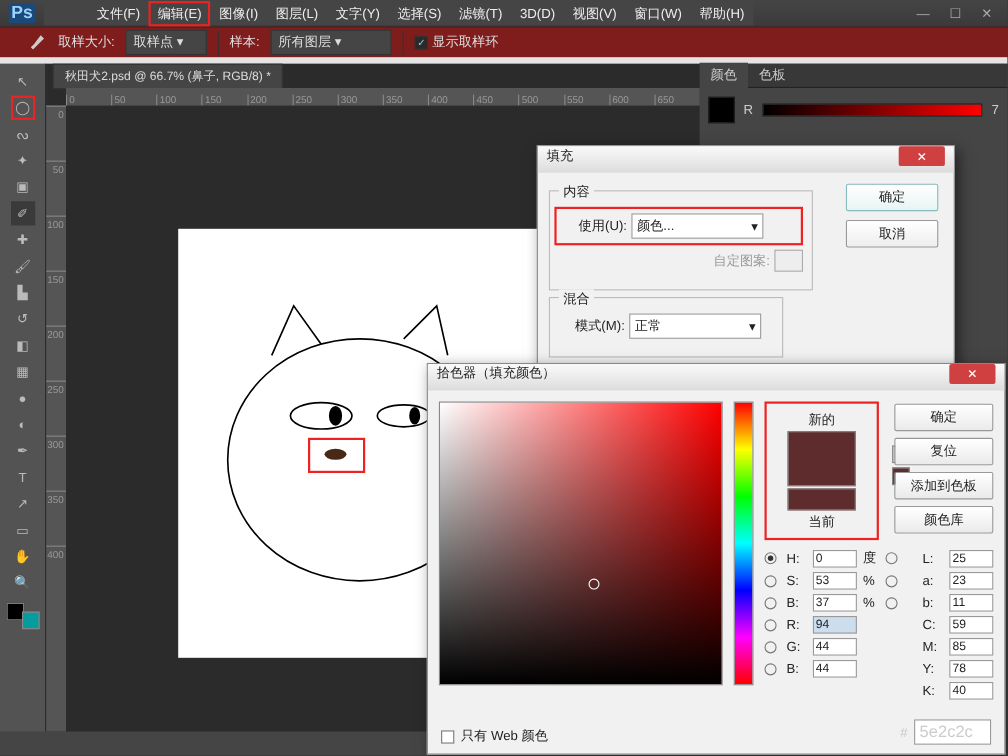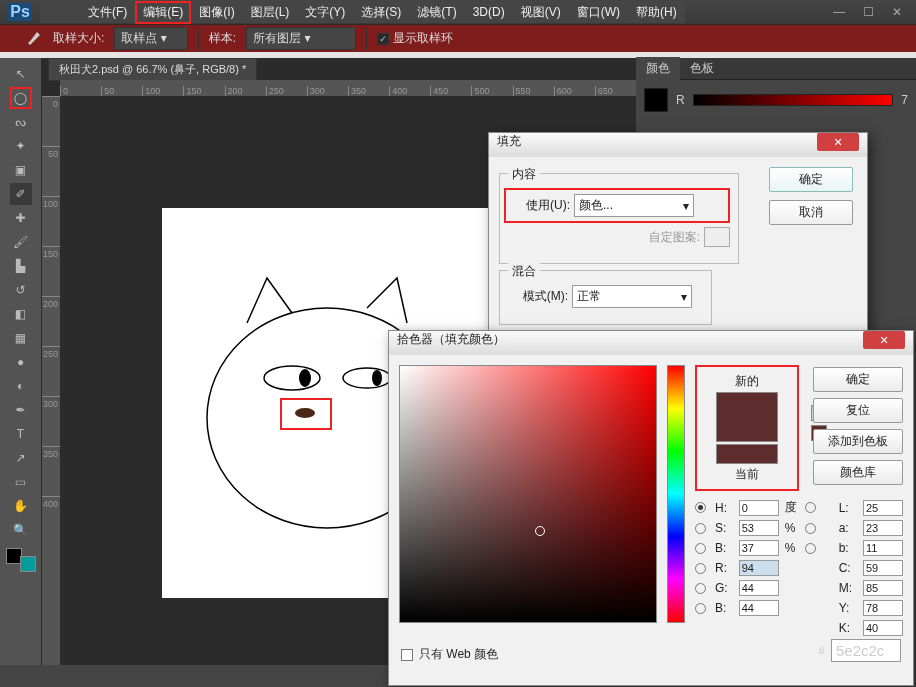--- a/index.html
+++ b/index.html
@@ -87,21 +87,21 @@
 .color-inputs { display:grid; grid-template-columns: 14px auto 40px 14px 28px auto 40px; gap:4px 6px; align-items:center; margin-top:8px; font-size:12px;}
 .radio { width:11px; height:11px; border:1px solid #777; border-radius:50%; display:inline-block; }
 .radio.on::after { content:""; display:block; width:5px; height:5px; background:#333; border-radius:50%; margin:2px; }
 .num-input { border:1px solid #999; background:#fff; width:40px; padding:1px 2px; text-align:left; font-size:11px; }
 .num-input.sel { background:#cde; }
 .hex-row { display:flex; align-items:center; gap:6px; margin-top:6px; }
 .hex-input { border:1px solid #999; background:#fff; width:70px; padding:2px 4px; font-size:15px; }
 .web-row { display:flex; align-items:center; gap:6px; margin-top:14px; font-size:12px; color:#222; }
 .cb2 { width:12px; height:12px; border:1px solid #777; background:#fff; }
 .small-sw { width:16px; height:16px; border:1px solid #888; display:inline-block; }
-.picker-bottom { position:absolute; bottom:22px; left:12px; right:12px; display:flex; align-items:center; justify-content:space-between; }
+.picker-bottom { position:absolute; bottom:7px; left:12px; right:12px; display:flex; align-items:center; justify-content:space-between; }
 </style>
 </head>
 <body>
 
 <div class="titlebar">
   <div class="ps-logo">Ps</div>
   <div class="menubar">
     <span class="menuitem">文件(F)</span>
     <span class="menuitem red-box">编辑(E)</span>
     <span class="menuitem">图像(I)</span>

